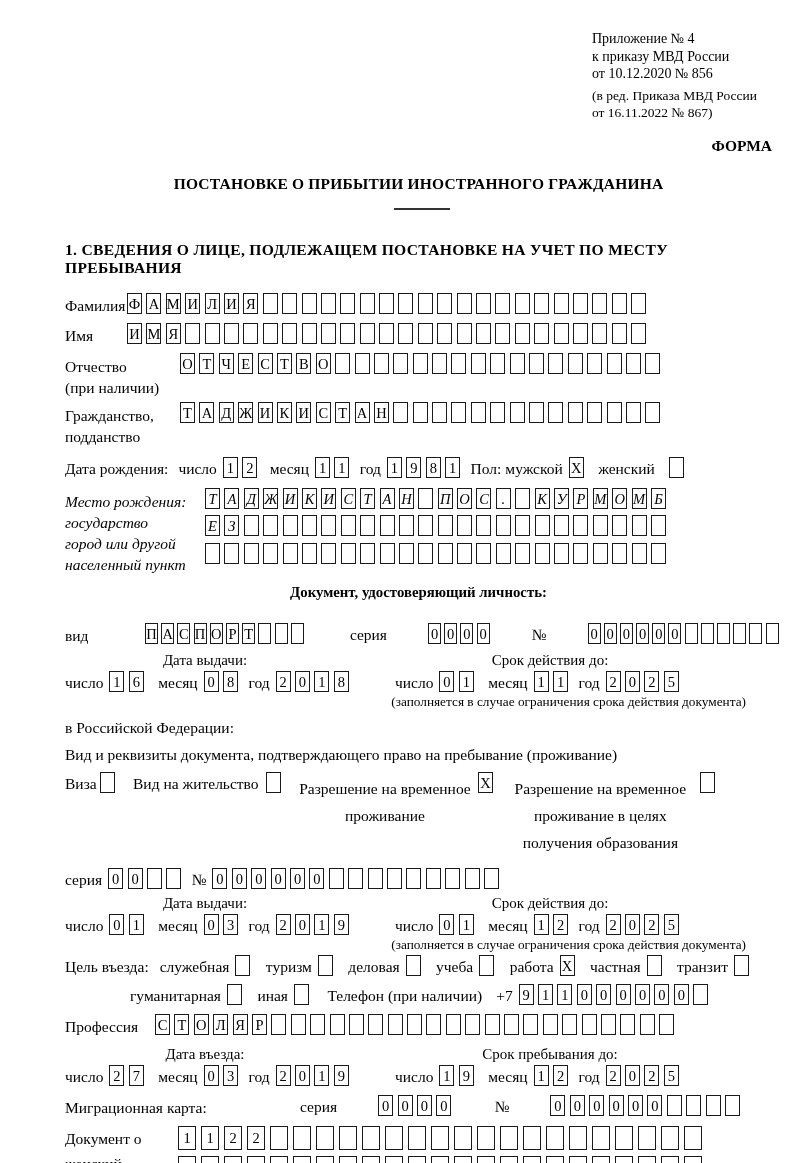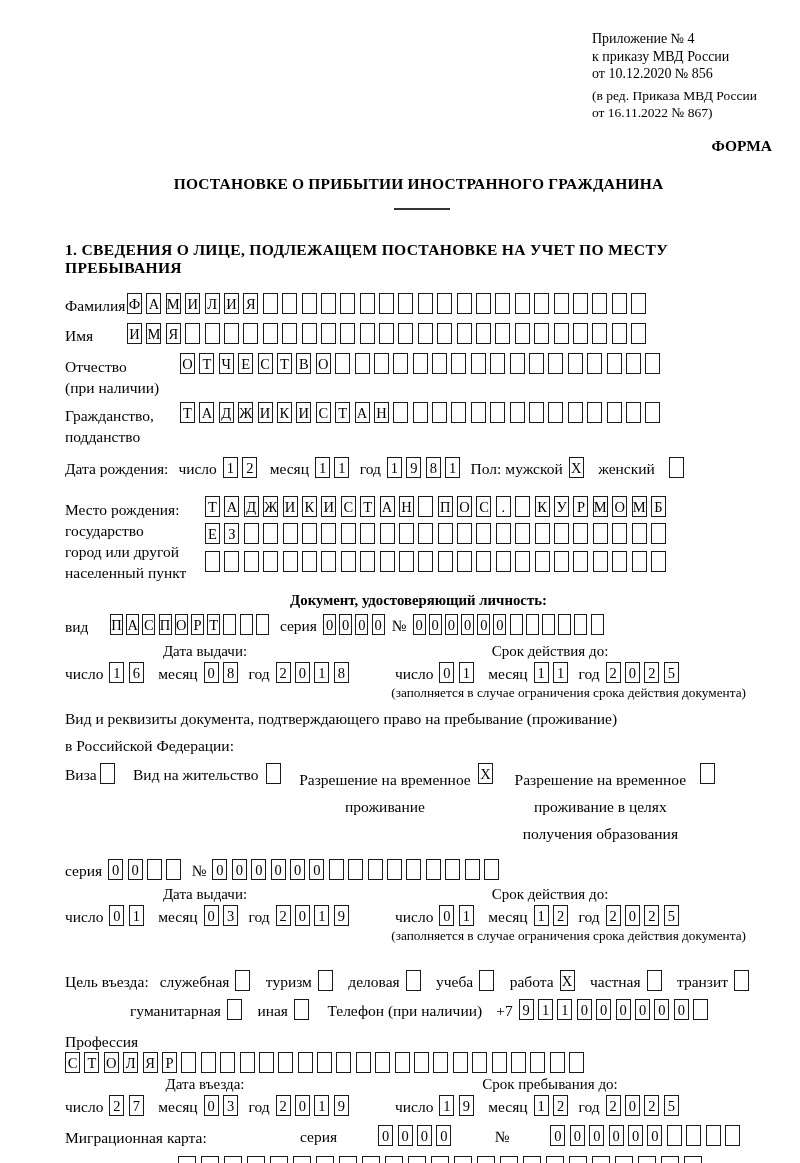--- a/index.html
+++ b/index.html
@@ -58,21 +58,21 @@
   .plain { font-size:15.5px; margin-top:9px; }
 
   
   .opts { display:flex; align-items:flex-start; margin-top:8px; }
   .optlbl { font-size:15.5px; padding-top:3px; }
   .optbox { margin-left:7px; }
   .optwrap { width:172px; text-align:center; font-size:15.5px; line-height:27px; padding-top:3px; }
   .optwrap2 { width:186px; }
 
   
-  .purp { display:flex; align-items:flex-start; margin-top:26px; }
+  .purp { display:flex; align-items:flex-start; margin-top:2px; }
   .purp .opt { display:flex; align-items:flex-start; margin-left:11px; }
   .purp .opt .cells { margin-left:6px; }
   .purp2 { padding-left:65px; margin-top:8px; }
 
   .rep { display:flex; margin-top:8px; }
   .rep .lblcol { width:113px; flex:none; font-size:15.5px; line-height:25.5px; }
 </style>
 </head>
 <body>
 
@@ -251,21 +251,21 @@
     <span class="inlbl ml4 mr6">мужской</span>
     <span class="cells">
         <span class="cell">X</span>
       </span>
     <span class="inlbl ml10 mr6">женский</span>
     <span class="cells ml8">
         <span class="cell"></span>
       </span>
   </div>
 
-  <div class="frow" style="margin-top:18px;">
+  <div class="frow" style="margin-top:10px;font-style:italic;">
     <div class="lbl w140 mlab">
       <div>Место рождения:</div>
       <div>государство</div>
       <div>город или другой</div>
       <div>населенный пункт</div>
     </div>
     <div class="cellcol">
       <span class="cells">
           <span class="cell">Т</span>
           <span class="cell">А</span>
@@ -342,21 +342,21 @@
           <span class="cell"></span>
           <span class="cell"></span>
           <span class="cell"></span>
           <span class="cell"></span>
         </span>
     </div>
   </div>
 
   <div class="center-bold">Документ, удостоверяющий личность:</div>
 
-  <div class="frow p21" style="margin-top:5px;">
+  <div class="frow p21" style="margin-top:22px;gap:35px;">
     <div class="lbl w45">вид</div>
     <span class="cells">
         <span class="cell">П</span>
         <span class="cell">А</span>
         <span class="cell">С</span>
         <span class="cell">П</span>
         <span class="cell">О</span>
         <span class="cell">Р</span>
         <span class="cell">Т</span>
         <span class="cell"></span>
@@ -428,22 +428,22 @@
             <span class="cell">2</span>
             <span class="cell">0</span>
             <span class="cell">2</span>
             <span class="cell">5</span>
           </span>
       </div>
     </div>
   </div>
   <div class="note">(заполняется в случае ограничения срока действия документа)</div>
 
+  <div class="plain">в Российской Федерации:</div>
   <div class="plain">Вид и реквизиты документа, подтверждающего право на пребывание (проживание)</div>
-  <div class="plain">в Российской Федерации:</div>
 
   <div class="opts">
     <span class="optlbl">Виза</span>
     <span class="cells optbox" style="margin-left:3px;">
         <span class="cell"></span>
       </span>
     <span class="optlbl ml14">Вид на жительство</span>
     <span class="cells optbox ml14">
         <span class="cell"></span>
       </span>
@@ -600,21 +600,21 @@
         <span class="cell">0</span>
         <span class="cell">0</span>
         <span class="cell">0</span>
         <span class="cell">0</span>
         <span class="cell">0</span>
         <span class="cell">0</span>
         <span class="cell"></span>
       </span>
   </div>
 
-  <div class="frow" style="margin-top:9px;flex-direction:column;">
+  <div class="frow" style="margin-top:9px;">
     <div class="lbl" style="width:90px;">Профессия</div>
     <span class="cells">
         <span class="cell">С</span>
         <span class="cell">Т</span>
         <span class="cell">О</span>
         <span class="cell">Л</span>
         <span class="cell">Я</span>
         <span class="cell">Р</span>
         <span class="cell"></span>
         <span class="cell"></span>
@@ -633,21 +633,21 @@
         <span class="cell"></span>
         <span class="cell"></span>
         <span class="cell"></span>
         <span class="cell"></span>
         <span class="cell"></span>
         <span class="cell"></span>
         <span class="cell"></span>
       </span>
   </div>
 
-  <div class="datepair" style="margin-top:3px;">
+  <div class="datepair" style="margin-top:9px;">
     <div class="dp-left">
       <div class="dp-head">Дата въезда:</div>
       <div class="dp-row">
         <span class="inlbl mr6">число</span>
         <span class="cells">
             <span class="cell">2</span>
             <span class="cell">7</span>
           </span>
         <span class="inlbl ml10 mr6">месяц</span>
         <span class="cells">

